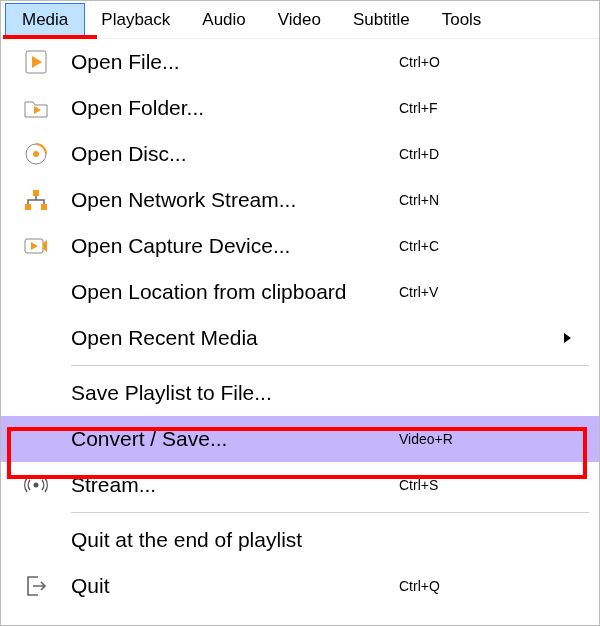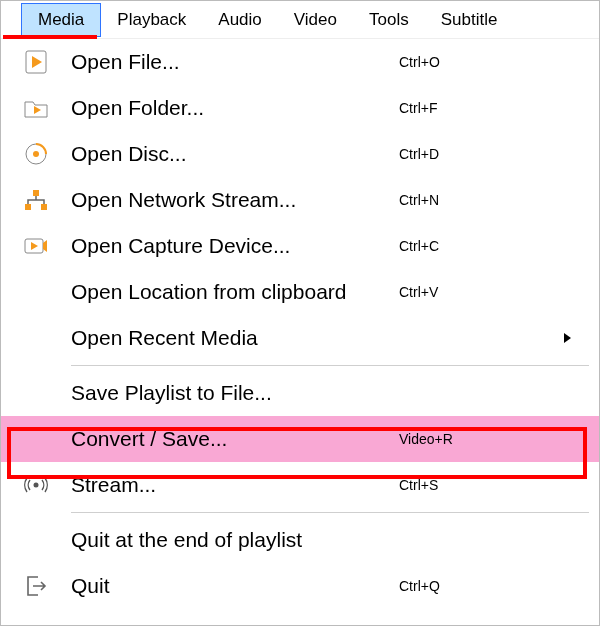--- a/index.html
+++ b/index.html
@@ -19,21 +19,21 @@
     height: 626px;
     border: 1px solid #bbb;
     position: relative;
     background: #fff;
   }
   
   .menubar {
     display: flex;
     align-items: center;
     height: 38px;
-    padding-left: 20px;
+    padding-left: 4px;
     border-bottom: 1px solid #eee;
     position: relative;
   }
   .menubar .item {
     padding: 6px 16px 6px 16px;
     cursor: pointer;
   }
   .menubar .item.active {
     background: #bfe3ff;
     border: 1px solid #2e74ff;
@@ -73,21 +73,21 @@
     overflow: hidden;
     font-size: 21px;
   }
   .col-short {
     flex: none;
     width: 150px;
     text-align: left;
     font-size: 14px;
   }
   .menu-row.highlight {
-    background: #f9a8d4;
+    background: #c4b5fd;
   }
   
   .anno-box {
     position: absolute;
     left: 6px;
     top: 426px;
     width: 580px;
     height: 52px;
     border: 4px solid #ff0000;
     pointer-events: none;
@@ -111,22 +111,22 @@
 </head>
 <body>
 
 <div class="window">
 
   <div class="menubar">
     <div class="item active">Media</div>
     <div class="item">Playback</div>
     <div class="item">Audio</div>
     <div class="item">Video</div>
+    <div class="item">Subtitle</div>
     <div class="item">Tools</div>
-    <div class="item">Subtitle</div>
     <div class="anno-underline"></div>
   </div>
 
   <div class="dropdown">
 
     <div class="menu-row">
       <span class="col-icon">
         <svg width="22" height="24" viewBox="0 0 22 24">
             <rect x="1" y="1" width="20" height="22" rx="2" fill="#fff" stroke="#888"></rect>
             <polygon points="7,6 17,12 7,18" fill="#f59a1d"></polygon>

